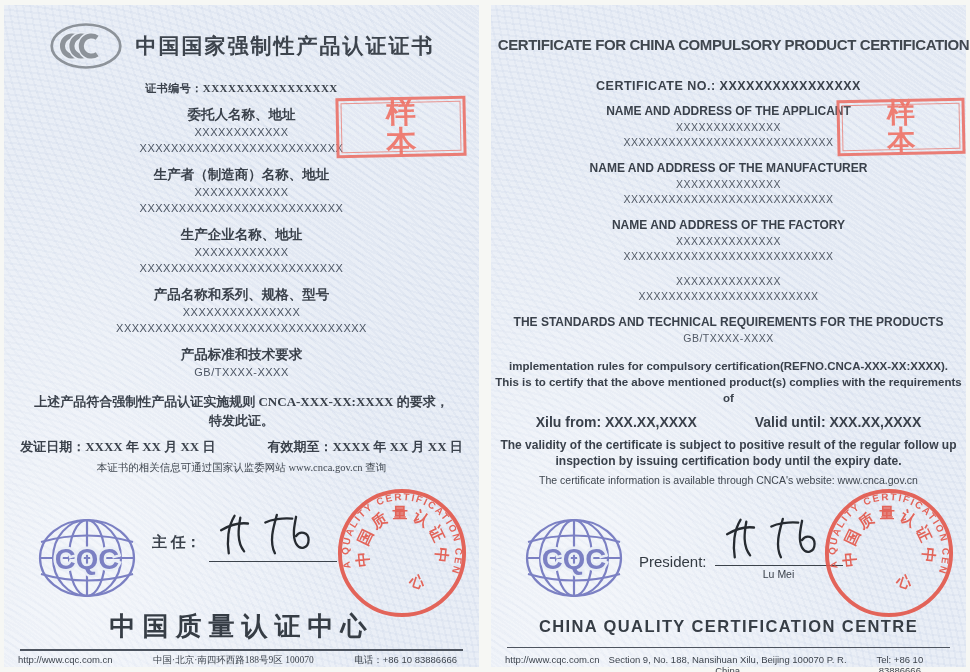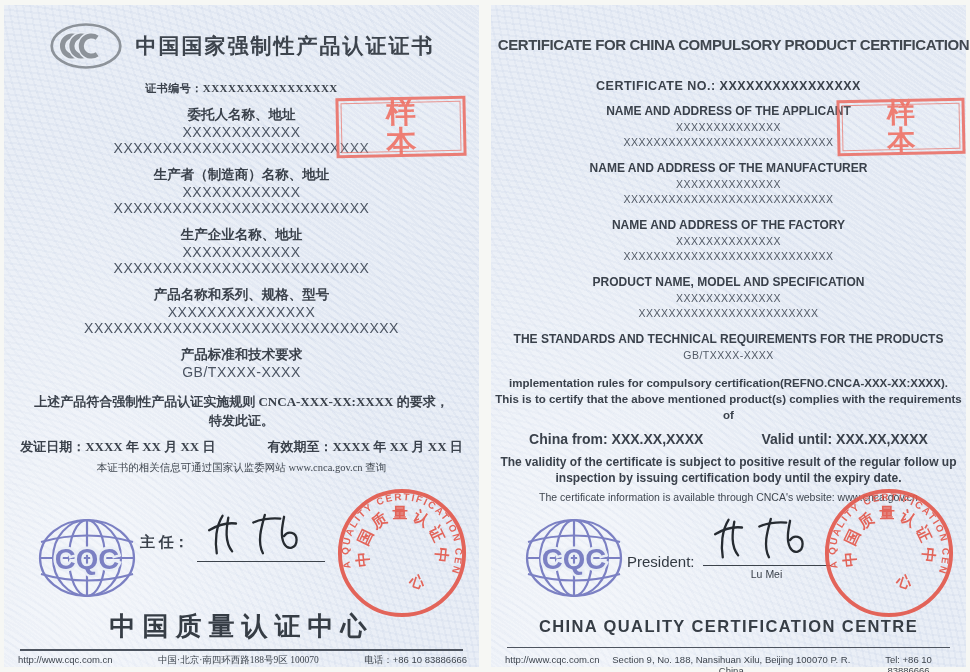--- a/index.html
+++ b/index.html
@@ -27,21 +27,21 @@
   .page-zh .title{font-size:21px;font-weight:bold;letter-spacing:2px;color:#3d444d;white-space:nowrap;}
   .page-en .title{font-size:15px;font-weight:bold;letter-spacing:-0.4px;color:#40474f;white-space:nowrap;font-family:"Liberation Sans",sans-serif;}
 
   .certno{margin-top:9px;font-size:11px;font-weight:bold;letter-spacing:.5px;}
   .page-en .certno{font-size:12.5px;}
 
   .sec{margin-top:9px;}
   .page-en .sec{margin-top:10px;}
   .sec-label{font-size:13.5px;font-weight:bold;line-height:19px;}
   .page-en .sec-label{font-size:12px;line-height:17px;}
-  .sec-val{font-size:14px;line-height:16px;color:#4c5563;letter-spacing:.5px;font-family:"Liberation Sans",sans-serif;}
+  .sec-val{font-size:11px;line-height:16px;color:#4c5563;letter-spacing:.5px;font-family:"Liberation Sans",sans-serif;}
   .page-en .sec-val{font-size:10.5px;line-height:15px;color:#525a66;}
 
   .statement{margin-top:12px;font-size:13px;font-weight:bold;line-height:19px;}
   .page-en .statement{font-size:11.5px;line-height:16px;}
   .dates{margin-top:8px;font-size:13px;font-weight:bold;display:flex;justify-content:center;gap:52px;}
   .page-en .dates{font-size:14px;gap:58px;}
   .maintain{margin-top:7px;font-size:13px;font-weight:bold;line-height:18px;}
   .page-en .maintain{font-size:12px;line-height:16px;}
   .infonote{margin-top:5px;font-size:10.5px;color:#3f464f;}
   .page-en .infonote{font-size:10.5px;}
@@ -54,33 +54,33 @@
     color:#ee7d73;font-weight:bold;font-size:30px;
     transform:rotate(-1.2deg);background:rgba(255,255,255,.08);
   }
   .stamp::after{content:"";position:absolute;inset:2px;border:1px solid rgba(234,112,103,.7);}
   .stamp span{letter-spacing:40px;padding-left:40px;line-height:1;}
   .page-zh .stamp{left:332px;top:92px;}
   .page-en .stamp{left:346px;top:94px;width:122px;height:50px;font-size:28px;}
 
   
   .cqc-logo{position:absolute;left:33px;top:508px;width:100px;height:90px;}
-  .sign{position:absolute;left:136px;top:506px;display:flex;align-items:flex-end;gap:8px;text-align:left;}
+  .sign{position:absolute;left:148px;top:506px;display:flex;align-items:flex-end;gap:8px;text-align:left;}
   .sign-label{font-size:15px;font-weight:bold;padding-bottom:10px;white-space:nowrap;}
   .page-en .sign-label{font-weight:normal;font-size:15px;color:#333a42;margin-top:42px;}
   .sig-wrap{display:flex;flex-direction:column;align-items:center;width:128px;}
   .sig-line{width:100%;border-top:1.5px solid #3c434b;}
   .sig-name{font-size:10.5px;margin-top:2px;font-family:"Liberation Sans",sans-serif;}
   .seal{position:absolute;right:10px;top:481px;width:134px;height:134px;opacity:.92;}
 
   .orgname{position:absolute;left:0;right:0;top:604px;font-size:26px;font-weight:bold;letter-spacing:7px;color:#363d45;}
   .page-en .orgname{top:612px;font-size:16.5px;letter-spacing:1.4px;}
   .rule{position:absolute;left:16px;right:16px;top:644px;border-top:2px solid #4d545f;}
   .page-en .rule{border-top-width:1.5px;top:642px;}
-  .footrow{position:absolute;left:14px;right:12px;top:649px;display:flex;justify-content:space-between;align-items:baseline;font-size:9.5px;color:#3e454e;font-family:"Liberation Sans",sans-serif;}
+  .footrow{position:absolute;left:14px;right:22px;top:649px;display:flex;justify-content:space-between;align-items:baseline;font-size:9.5px;color:#3e454e;font-family:"Liberation Sans",sans-serif;}
   .footrow .addr{font-family:"Liberation Serif",serif;}
   .page-en .footrow .addr{font-family:"Liberation Sans",sans-serif;}
 </style>
 </head>
 <body>
 
 <div class="sheet">
 
   <section class="page page-zh">
 
@@ -222,36 +222,35 @@
       <div class="sec-label">NAME AND ADDRESS OF THE MANUFACTURER</div>
       <div class="sec-val">XXXXXXXXXXXXXX</div>
       <div class="sec-val">XXXXXXXXXXXXXXXXXXXXXXXXXXXX</div>
     </div>
     <div class="sec">
       <div class="sec-label">NAME AND ADDRESS OF THE FACTORY</div>
       <div class="sec-val">XXXXXXXXXXXXXX</div>
       <div class="sec-val">XXXXXXXXXXXXXXXXXXXXXXXXXXXX</div>
     </div>
     <div class="sec">
-      <div class="sec-label">PRODUCT NAME, MODEL AND SPECIFICATION</div>
       <div class="sec-val">XXXXXXXXXXXXXX</div>
       <div class="sec-val">XXXXXXXXXXXXXXXXXXXXXXXX</div>
     </div>
     <div class="sec">
       <div class="sec-label">THE STANDARDS AND TECHNICAL REQUIREMENTS FOR THE PRODUCTS</div>
       <div class="sec-val">GB/TXXXX-XXXX</div>
     </div>
 
     <div class="statement">
       <div>implementation rules for compulsory certification(REFNO.CNCA-XXX-XX:XXXX).</div>
       <div>This is to certify that the above mentioned product(s) complies with the requirements of</div>
     </div>
 
     <div class="dates">
-      <span>China from: XXX.XX,XXXX</span>
+      <span>Xilu from: XXX.XX,XXXX</span>
       <span>Valid until: XXX.XX,XXXX</span>
     </div>
 
     <div class="maintain">
       <div>The validity of the certificate is subject to positive result of the regular follow up</div>
       <div>inspection by issuing certification body until the expiry date.</div>
     </div>
     <div class="infonote">The certificate information is available through CNCA's website: www.cnca.gov.cn</div>
 
     <div class="stamp">

